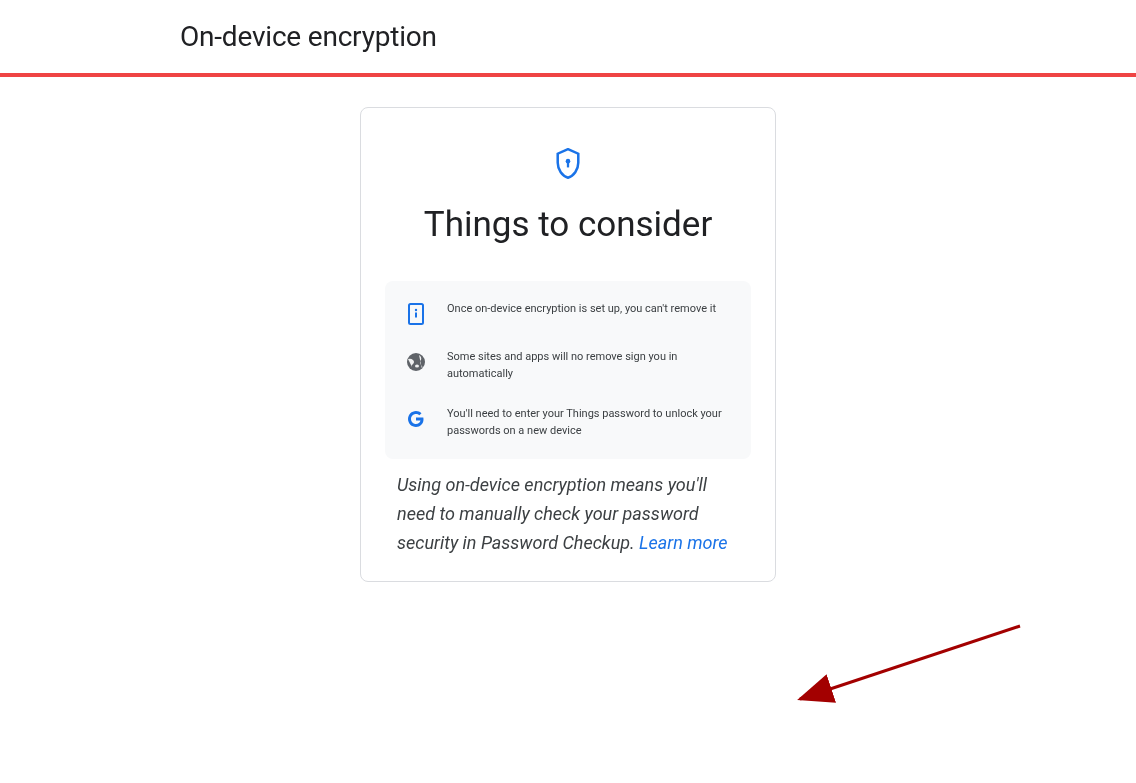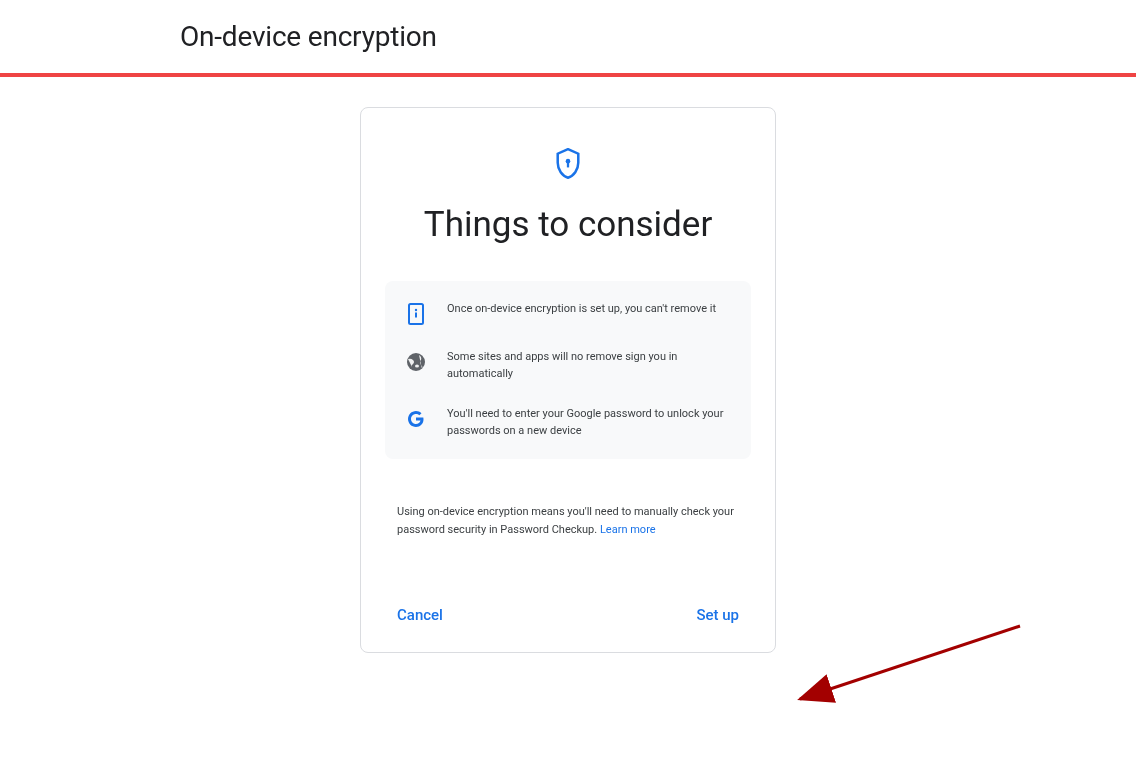--- a/index.html
+++ b/index.html
@@ -66,25 +66,26 @@
       align-items: center;
       justify-content: center;
       margin-top: 2px;
     }
     .info-text {
       font-size: 11px;
       line-height: 1.5;
       color: #3c4043;
     }
     .footer-text {
-      margin-top: 44px;
-      font-size: 11px;
+      margin-top: 12px;
+      font-size: 18px;
       line-height: 1.6;
       color: #3c4043;
       padding: 0 12px;
+      font-style: italic;
     }
     .learn-more-link {
       color: #1a73e8;
       text-decoration: none;
       cursor: pointer;
     }
     .button-row {
       display: flex;
       justify-content: space-between;
       margin-top: 64px;
@@ -148,32 +149,28 @@
       </div>
       <div class="info-text">Some sites and apps will no remove sign you in automatically</div>
     </div>
 
     <div class="info-item">
       <div class="info-icon">
         <svg width="20" height="20" viewBox="0 0 20 20">
           <path d="M10 8.5 V11.5 H14.5 C14 13.5 12.2 15 10 15 C7.2 15 5 12.8 5 10 C5 7.2 7.2 5 10 5 C11.3 5 12.5 5.5 13.4 6.3 L15.5 4.2 C14 2.8 12.1 2 10 2 C5.6 2 2 5.6 2 10 C2 14.4 5.6 18 10 18 C14.1 18 17.5 15 17.5 10.3 C17.5 9.7 17.4 9.1 17.3 8.5 Z" fill="#1a73e8"></path>
         </svg>
       </div>
-      <div class="info-text">You'll need to enter your Google password to unlock your passwords on a new device</div>
+      <div class="info-text">You'll need to enter your Things password to unlock your passwords on a new device</div>
     </div>
   </div>
 
   <p class="footer-text">
     <span>Using on-device encryption means you'll need to manually check your password security in Password Checkup. </span><a class="learn-more-link">Learn more</a>
   </p>
 
-  <div class="button-row">
-    <button class="btn">Cancel</button>
-    <button class="btn">Set up</button>
-  </div>
 </div>
 
 <svg class="arrow-annotation" width="240" height="110">
   <defs>
     <marker id="arrowhead" markerWidth="12" markerHeight="10" refX="11" refY="5" orient="auto">
       <polygon points="0 0, 12 5, 0 10" fill="#a30000"></polygon>
     </marker>
   </defs>
   <line x1="230" y1="12" x2="10" y2="85" stroke="#a30000" stroke-width="3" marker-end="url(#arrowhead)"></line>
 </svg>

